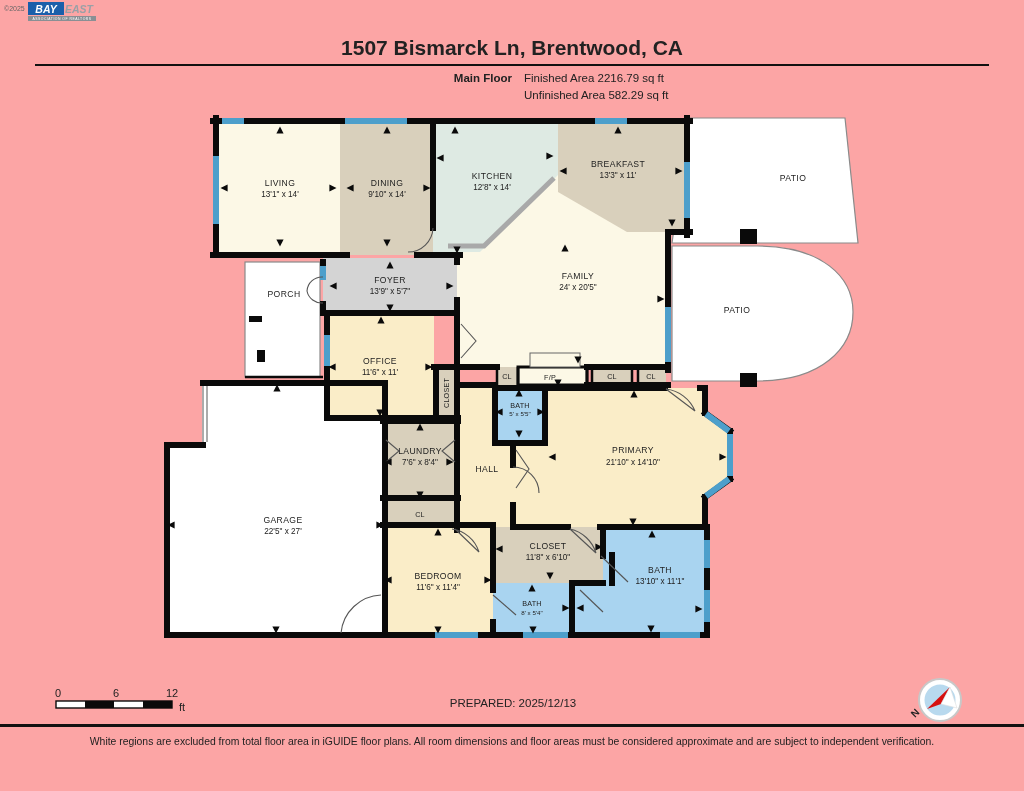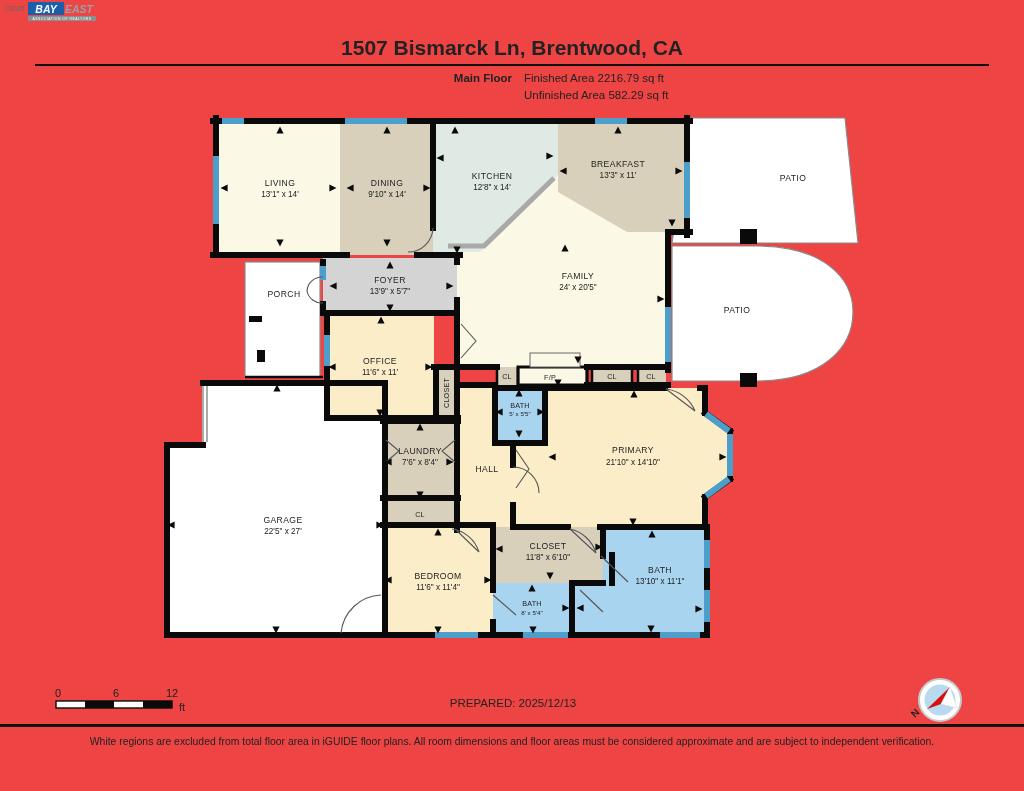--- a/index.html
+++ b/index.html
@@ -1,16 +1,16 @@
 <!DOCTYPE html>
 <html><head>
 <meta charset="utf-8">
 <style>
   html,body{margin:0;padding:0;background:#ffffff;}
-  .page{position:relative;width:1024px;height:791px;background:#ef4444;overflow:hidden;
+  .page{position:relative;width:1024px;height:791px;background:#fca5a5;overflow:hidden;
         font-family:"Liberation Sans", sans-serif;}
   svg{position:absolute;left:0;top:0;}
   svg text{font-family:"Liberation Sans", sans-serif;fill:#222;}
   .room-name{font-size:8.6px;letter-spacing:.4px;}
   .room-dims{font-size:8.2px;}
   .room-small{font-size:7.2px;letter-spacing:.2px;}
   .tiny{font-size:6.2px;}
   .title{font-size:21px;font-weight:bold;}
   .sub{font-size:11.5px;}
   .subB{font-size:11.5px;font-weight:bold;}

